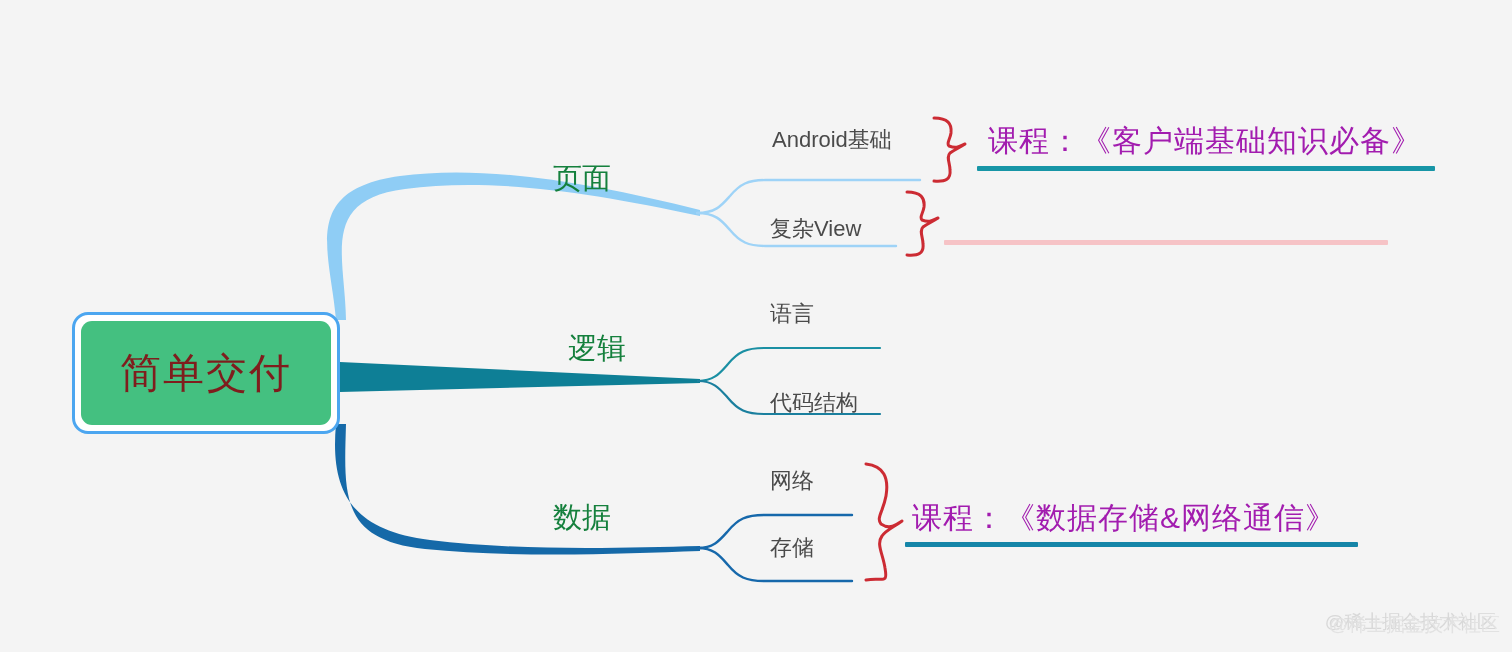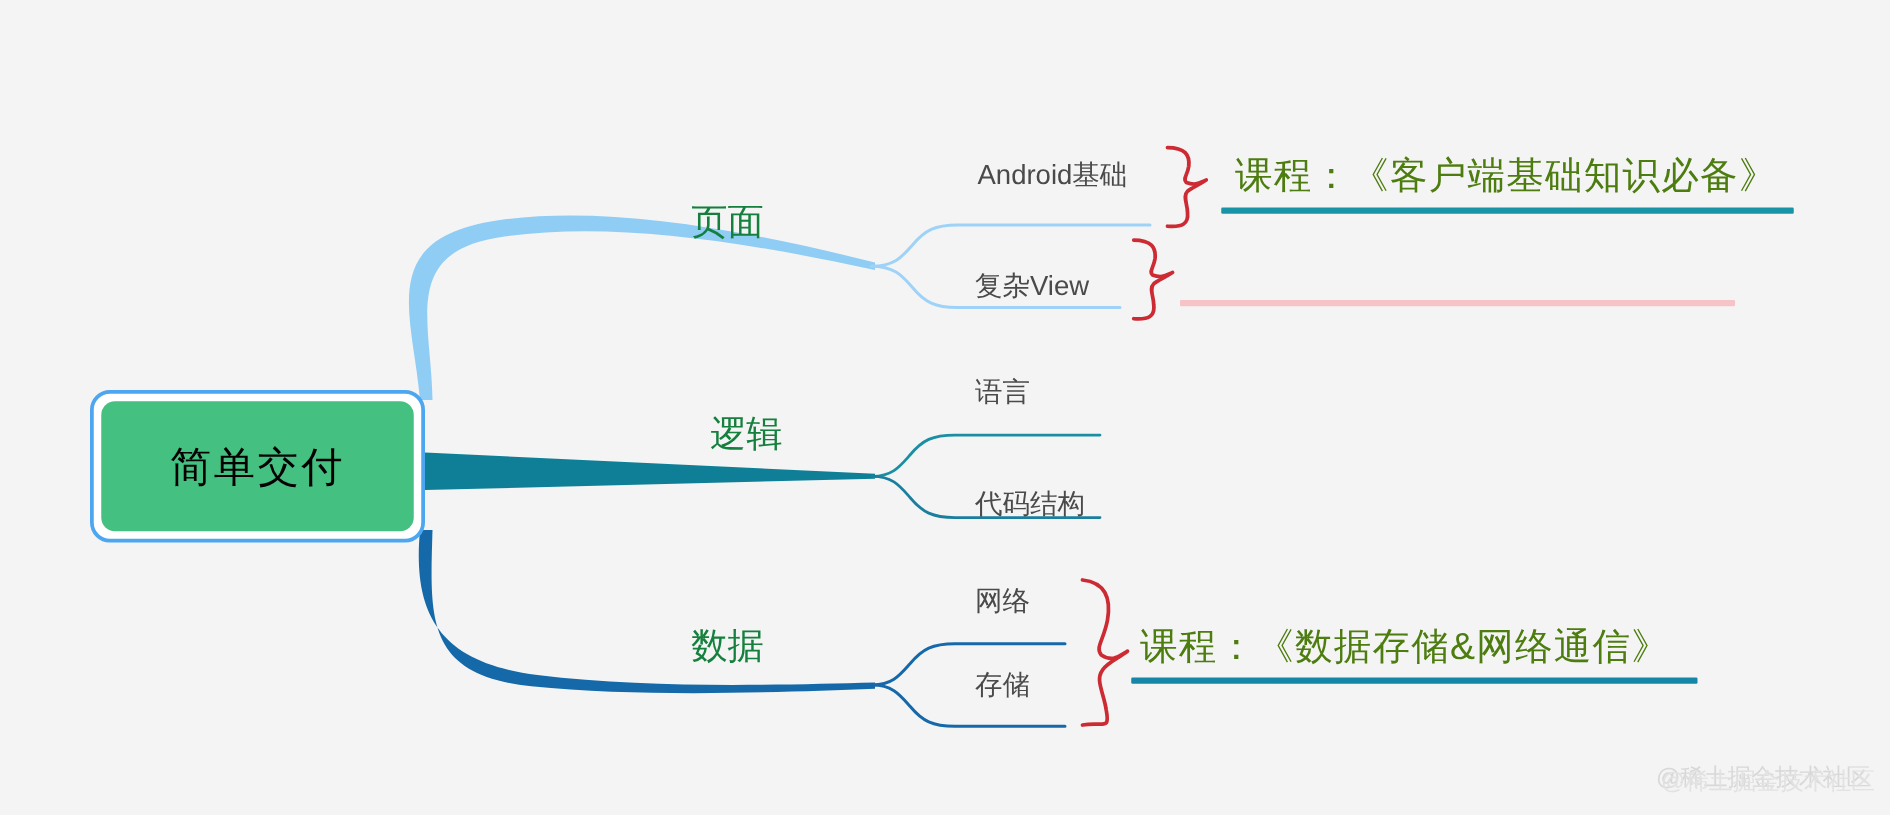--- a/index.html
+++ b/index.html
@@ -44,46 +44,45 @@
   .central-node-inner {
     width: 100%;
     height: 100%;
     border-radius: 11px;
     background: #44c080;
     display: flex;
     align-items: center;
     justify-content: center;
   }
   .central-node-label {
-    color: #000000;
-    font-size: 33px;
+    color: #7f1d1d;
+    font-size: 41px;
     letter-spacing: 2px;
     line-height: 1;
     white-space: nowrap;
   }
   
   .node-label {
     position: absolute;
     color: #3d3d3d;
     white-space: nowrap;
     line-height: 1;
     z-index: 4;
   }
   .branch-label {
     font-size: 29px;
     color: #15803d;
   }
   .leaf-label {
     font-size: 22px;
     color: #4a4a4a;
-    margin-left: 10px;
   }
   .course-label {
     font-size: 30px;
-    color: #4d7c0f;
+    color: #a21caf;
     letter-spacing: 1px;
   }
   
   .course-underline {
     position: absolute;
     height: 5px;
     border-radius: 1px;
     z-index: 3;
   }
   

